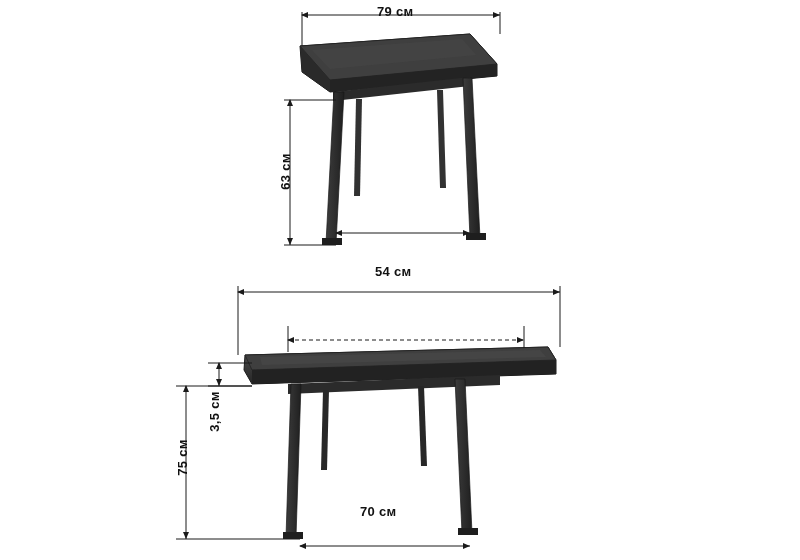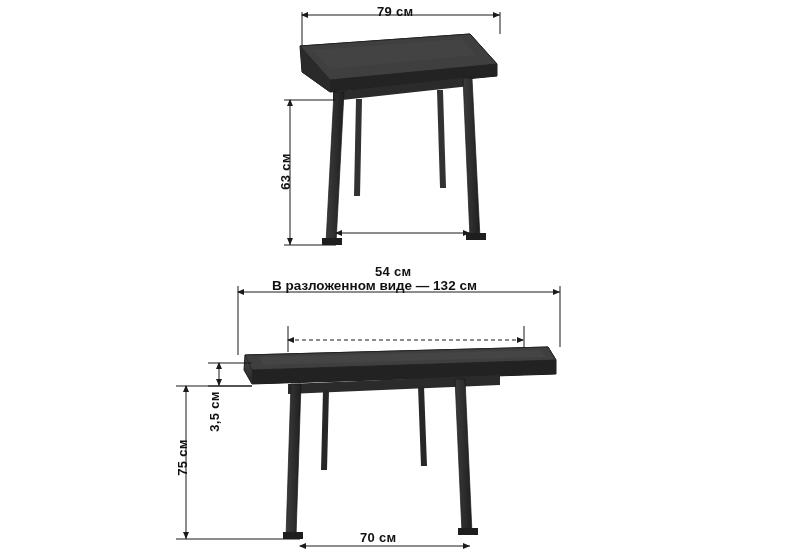--- a/index.html
+++ b/index.html
@@ -159,22 +159,21 @@
       <line x1="300" y1="546" x2="470" y2="546" marker-start="url(#arrTail)" marker-end="url(#arrHead)"></line>
     </g>
   </svg>
 
   <div class="dim-label" style="left:377px; top:4px;">79 см</div>
 
   <div class="dim-label vert-rot" style="left:255px; top:164px; width:60px; text-align:center;">63 см</div>
 
   <div class="dim-label" style="left:375px; top:224px;margin-top:40px;">54 см</div>
 
-  <div class="caption" style="left:272px; top:278px;">В разложенном виде — 132 см</div>
 
 
   <div class="dim-label vert-rot" style="left:184px; top:404px; width:60px; text-align:center;">3,5 см</div>
 
   <div class="dim-label vert-rot" style="left:152px; top:450px; width:60px; text-align:center;">75 см</div>
 
-  <div class="dim-label" style="left:360px; top:530px;">70 см</div>
+  <div class="dim-label" style="left:360px; top:504px;">70 см</div>
 
 </div>
 
 </body></html>

